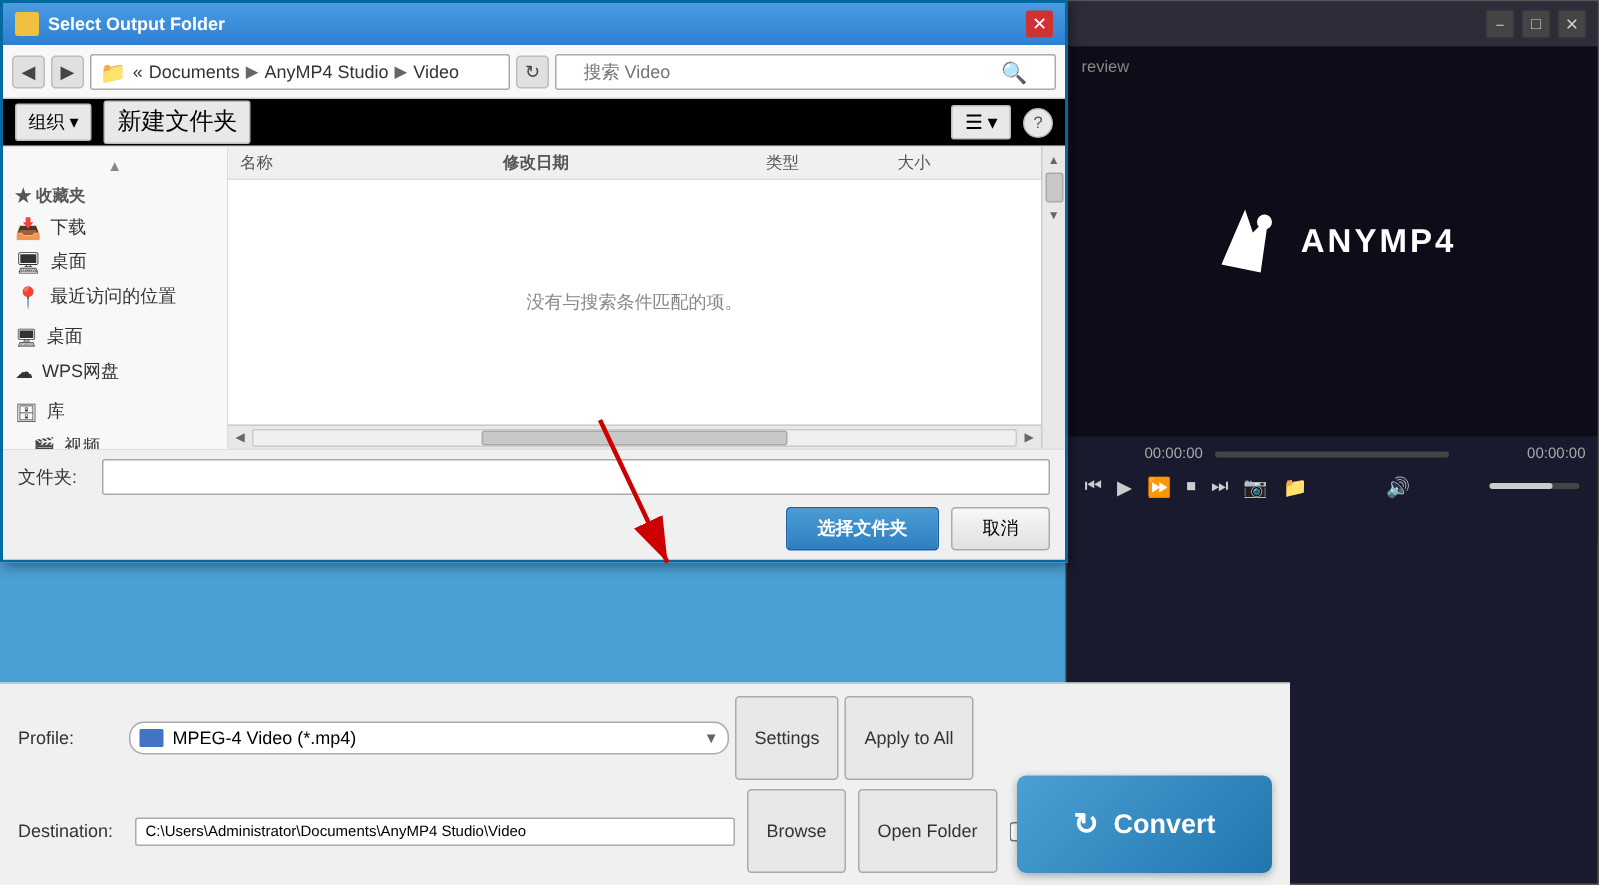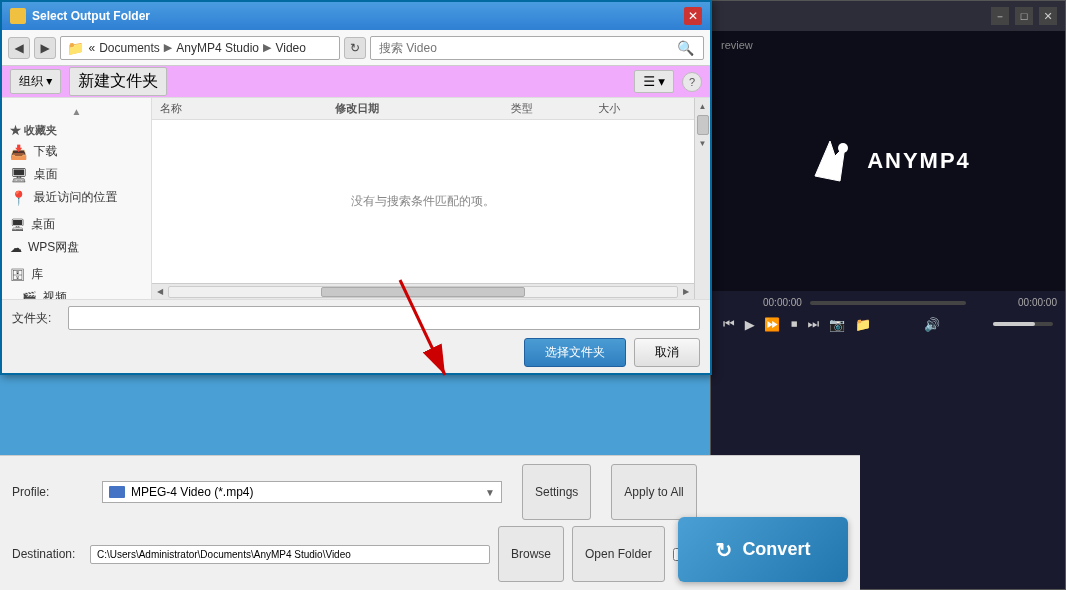--- a/index.html
+++ b/index.html
@@ -171,42 +171,42 @@
       left: 0;
       width: 1066px;
       background: #f0f0f0;
       border-top: 1px solid #ccc;
       padding: 8px 12px;
     }
 
     .bottom-row1 {
       display: flex;
       align-items: center;
-      gap: 20px;
+      gap: 4px;
       margin-bottom: 6px;
     }
 
     .bottom-row2 {
       display: flex;
       align-items: center;
       gap: 8px;
     }
 
     .label-text {
       color: #333;
       font-size: 12px;
       min-width: 70px;
     }
 
     .profile-select {
       display: flex;
       align-items: center;
       background: white;
       border: 1px solid #aaa;
-      border-radius: 0;
+      border-radius: 10px;
       padding: 3px 6px;
       flex: 1;
       max-width: 400px;
       cursor: pointer;
       font-size: 12px;
       gap: 6px;
     }
 
     .profile-icon {
       width: 16px; height: 12px;
@@ -381,21 +381,21 @@
       color: #444;
     }
 
     .search-box {
       display: flex;
       align-items: center;
       background: white;
       border: 1px solid #aaa;
       border-radius: 2px;
       height: 24px;
-      padding: 0 8px;
+      padding: 0 18px;
       gap: 4px;
       flex: 1;
     }
 
     .search-input {
       border: none;
       outline: none;
       font-size: 12px;
       flex: 1;
       background: transparent;
@@ -409,21 +409,21 @@
 
     .dialog-content {
       display: flex;
       flex: 1;
       overflow: hidden;
     }
 
     
     .dialog-subtoolbar {
       height: 32px;
-      background: #f0abfc;
+      background: #000000;
       border-bottom: 1px solid #ddd;
       display: flex;
       align-items: center;
       padding: 0 8px;
       gap: 8px;
     }
 
     .organize-btn {
       display: flex;
       align-items: center;
@@ -606,20 +606,21 @@
       border-radius: 3px;
       cursor: pointer;
       font-size: 12px;
       background: linear-gradient(to bottom, #f8f8f8, #e0e0e0);
     }
 
     .dlg-btn-primary {
       background: linear-gradient(to bottom, #4a9cd4, #2f7fc0);
       color: white;
       border-color: #2060a0;
+      font-weight: bold;
     }
 
     
     .h-scrollbar {
       height: 16px;
       background: #e8e8e8;
       border-top: 1px solid #ccc;
       display: flex;
       align-items: center;
     }

